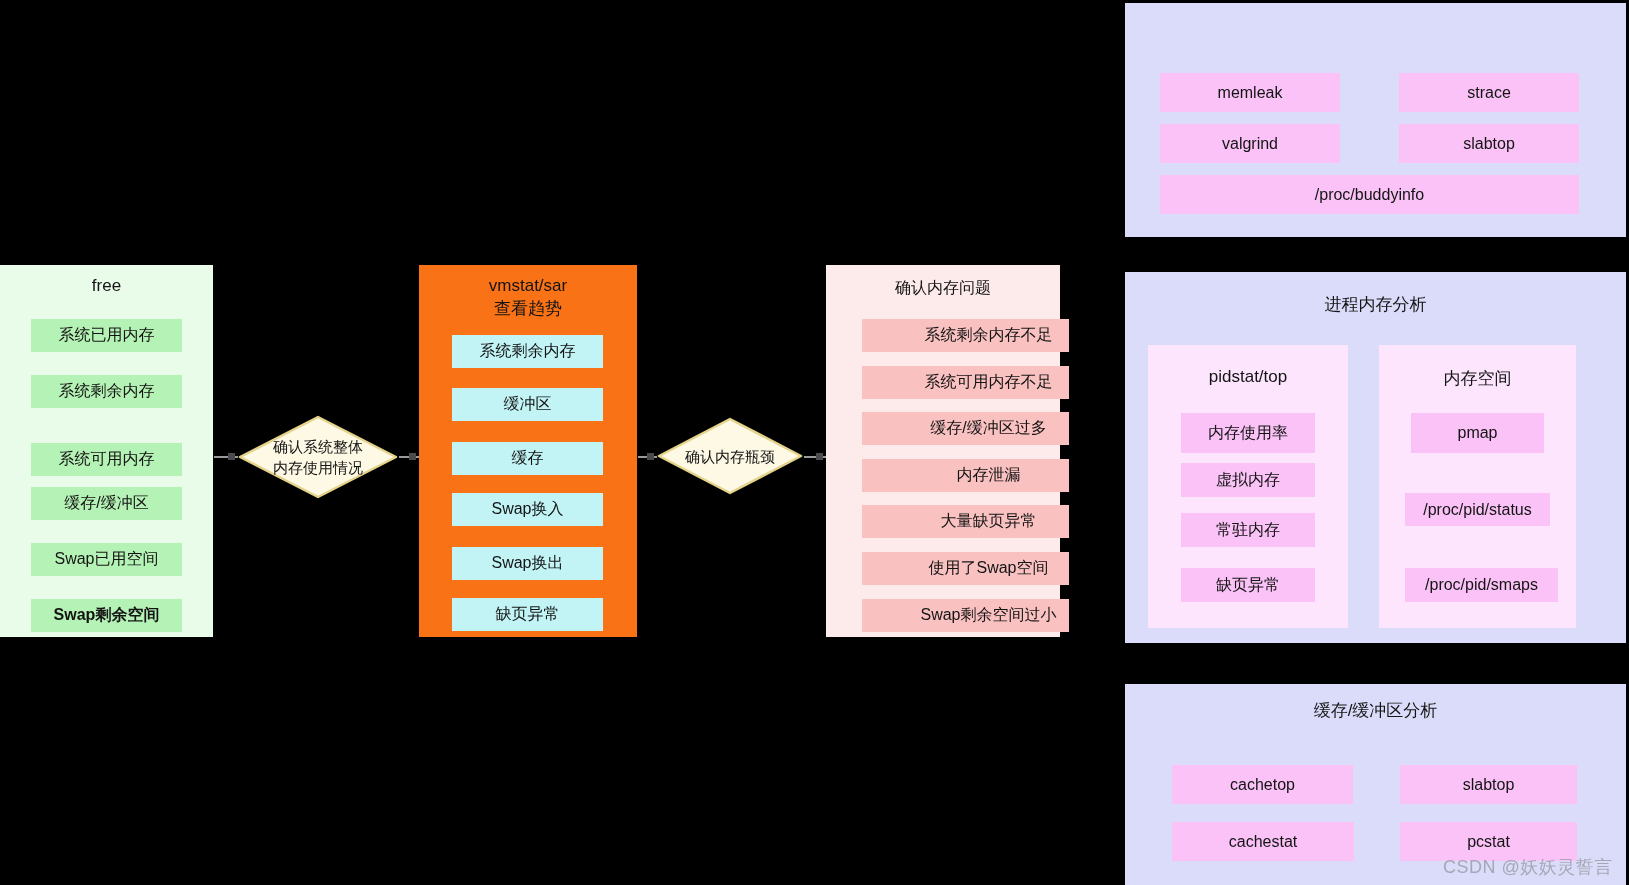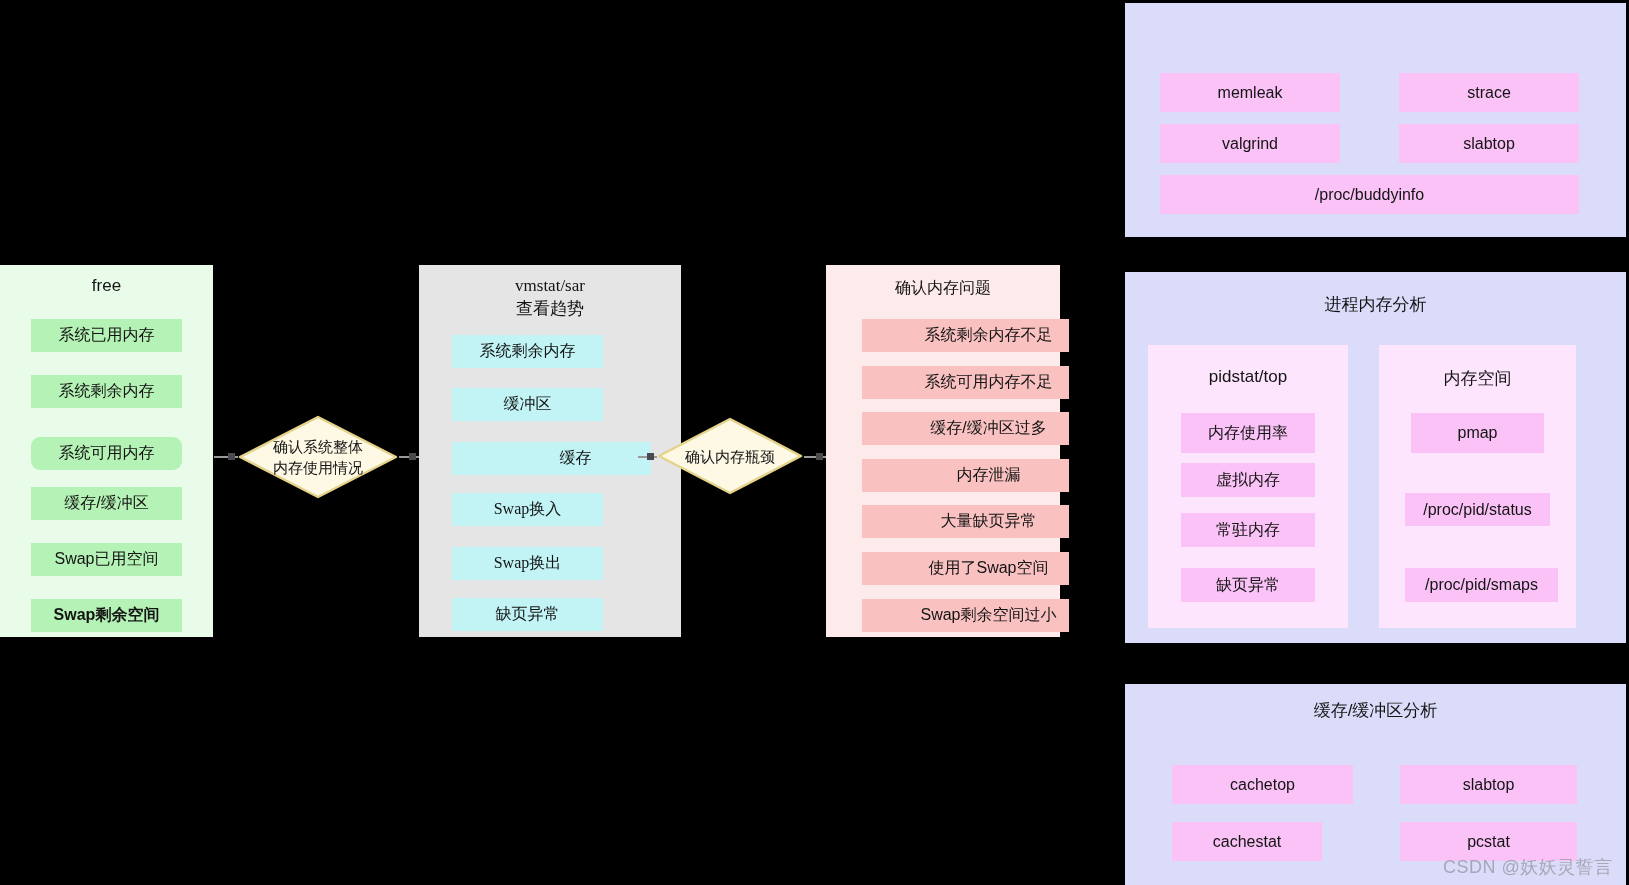--- a/index.html
+++ b/index.html
@@ -6,21 +6,21 @@
   .canvas{
     position:relative;width:1629px;height:885px;background:#000;overflow:hidden;
     font-family:"Liberation Sans","DejaVu Sans",sans-serif;color:#141414;
   }
   .panel{position:absolute;}
   .panel-title{position:absolute;left:0;right:0;text-align:center;font-size:17px;font-weight:500;white-space:nowrap;}
   .chip{position:absolute;display:flex;align-items:center;justify-content:center;font-size:16px;white-space:nowrap;}
   
   .box-free{left:0;top:265px;width:213px;height:372px;background:#e9fbe9;}
   .box-free .chip{background:#b5f2b5;left:31px;width:151px;height:33px;}
-  .box-vmstat{left:419px;top:265px;width:262px;height:372px;background:#e5e5e5;font-family:Liberation Serif, serif;}
+  .box-vmstat{left:419px;top:265px;width:218px;height:372px;background:#f97316;}
   .box-vmstat .chip{background:#c2f4f6;left:33px;width:151px;height:33px;}
   .box-problem{left:826px;top:265px;width:234px;height:372px;background:#fdeaea;}
   .box-problem .chip{background:#fac1c1;left:36px;width:161px;height:33px;padding-left:46px;}
   
   .diamond{position:absolute;}
   .diamond svg{position:absolute;left:0;top:0;}
   .diamond .dtext{position:absolute;left:0;top:0;width:100%;height:100%;display:flex;flex-direction:column;align-items:center;justify-content:center;font-size:15px;line-height:21px;white-space:nowrap;}
   
   .arrow-line{position:absolute;height:2px;background:#9a9a9a;}
   .arrow-head{position:absolute;width:7px;height:7px;background:#4a4a4f;}
@@ -36,21 +36,21 @@
 </style>
 </head>
 <body>
 
 <div class="canvas">
 
   <div class="panel box-free">
     <div class="panel-title" style="top:11px;">free</div>
     <div class="chip" style="top:54px;">系统已用内存</div>
     <div class="chip" style="top:110px;">系统剩余内存</div>
-    <div class="chip" style="top:172px;border-radius:9px;">系统可用内存</div>
+    <div class="chip" style="top:178px;">系统可用内存</div>
     <div class="chip" style="top:222px;">缓存/缓冲区</div>
     <div class="chip" style="top:278px;">Swap已用空间</div>
     <div class="chip" style="top:334px;font-weight:bold;">Swap剩余空间</div>
   </div>
 
   <div class="arrow-line" style="left:214px;top:456px;width:24px;"></div>
   <div class="arrow-head" style="left:228px;top:453px;"></div>
 
   <div class="diamond" style="left:238px;top:415px;width:160px;height:84px;">
     <svg width="160" height="84" viewBox="0 0 160 84">
@@ -65,21 +65,21 @@
   <div class="arrow-line" style="left:399px;top:456px;width:20px;"></div>
   <div class="arrow-head" style="left:409px;top:453px;"></div>
 
   <div class="panel box-vmstat">
     <div class="panel-title two-line" style="top:9px;">
       <span>vmstat/sar</span>
       <span>查看趋势</span>
     </div>
     <div class="chip" style="top:70px;">系统剩余内存</div>
     <div class="chip" style="top:123px;">缓冲区</div>
-    <div class="chip" style="top:177px;padding-left:48px;">缓存</div>
+    <div class="chip" style="top:177px;">缓存</div>
     <div class="chip" style="top:228px;">Swap换入</div>
     <div class="chip" style="top:282px;">Swap换出</div>
     <div class="chip" style="top:333px;">缺页异常</div>
   </div>
 
   <div class="arrow-line" style="left:638px;top:456px;width:19px;"></div>
   <div class="arrow-head" style="left:647px;top:453px;"></div>
 
   <div class="diamond" style="left:657px;top:417px;width:146px;height:78px;">
     <svg width="146" height="78" viewBox="0 0 146 78">
@@ -131,19 +131,19 @@
       <div class="chip" style="left:32px;top:68px;width:133px;height:40px;">pmap</div>
       <div class="chip" style="left:26px;top:148px;width:145px;height:33px;">/proc/pid/status</div>
       <div class="chip" style="left:26px;top:223px;width:153px;height:34px;">/proc/pid/smaps</div>
     </div>
   </div>
 
   <div class="panel purple" style="top:684px;height:220px;">
     <div class="panel-title" style="top:15px;">缓存/缓冲区分析</div>
     <div class="chip" style="left:47px;top:81px;width:181px;">cachetop</div>
     <div class="chip" style="left:275px;top:81px;width:177px;">slabtop</div>
-    <div class="chip" style="left:47px;top:138px;width:150px;">cachestat</div>
+    <div class="chip" style="left:47px;top:138px;width:182px;">cachestat</div>
     <div class="chip" style="left:275px;top:138px;width:177px;">pcstat</div>
   </div>
 
   <div class="watermark">CSDN @妖妖灵誓言</div>
 
 </div>
 
 </body></html>

